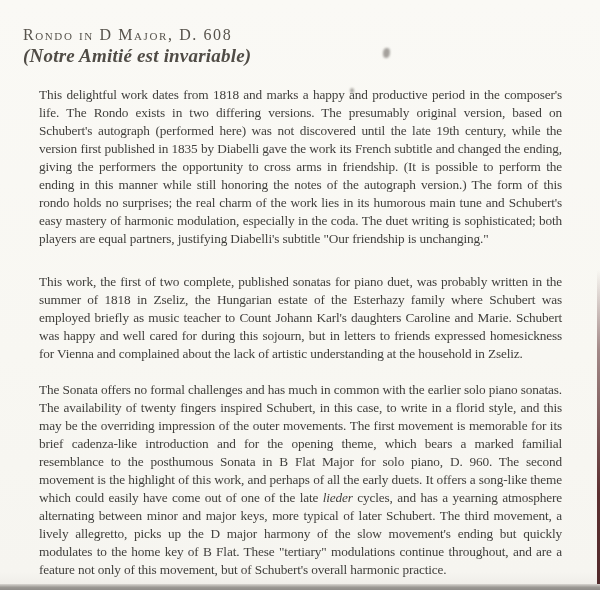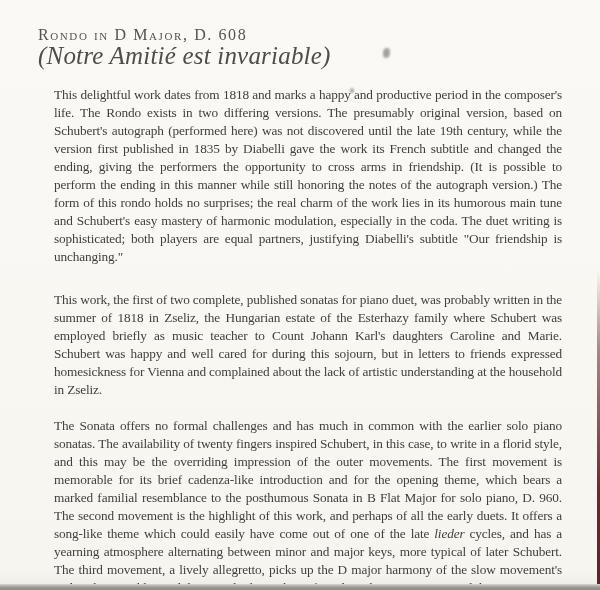--- a/index.html
+++ b/index.html
@@ -14,39 +14,39 @@
     background: linear-gradient(180deg, #faf9f5 0%, #f8f7f2 60%, #f6f5f0 97%, #eceae5 100%);
     font-family: "Liberation Serif", serif;
   }
   .page {
     position: absolute;
     top: 0;
     left: 0;
     width: 600px;
     height: 590px;
     box-sizing: border-box;
-    padding: 26px 22px 0 38px;
+    padding: 26px 22px 0 23px;
     color: #3f3e3b;
   }
   .work-heading {
     font-variant: small-caps;
     font-weight: 400;
     font-size: 16px;
     line-height: 18px;
     letter-spacing: 1.6px;
     margin: 0;
     color: #57534c;
   }
   .work-heading.lighter {
     color: #6f6d68;
   }
   .work-subtitle {
     font-style: italic;
-    font-weight: 400;
-    font-size: 25px;
+    font-weight: 700;
+    font-size: 19px;
     line-height: 22px;
     letter-spacing: 0.2px;
     margin: 1px 0 0 0;
     color: #504c46;
   }
   .note {
     margin: 16px;
     font-size: 13.3px;
     line-height: 18px;
     letter-spacing: -0.15px;

